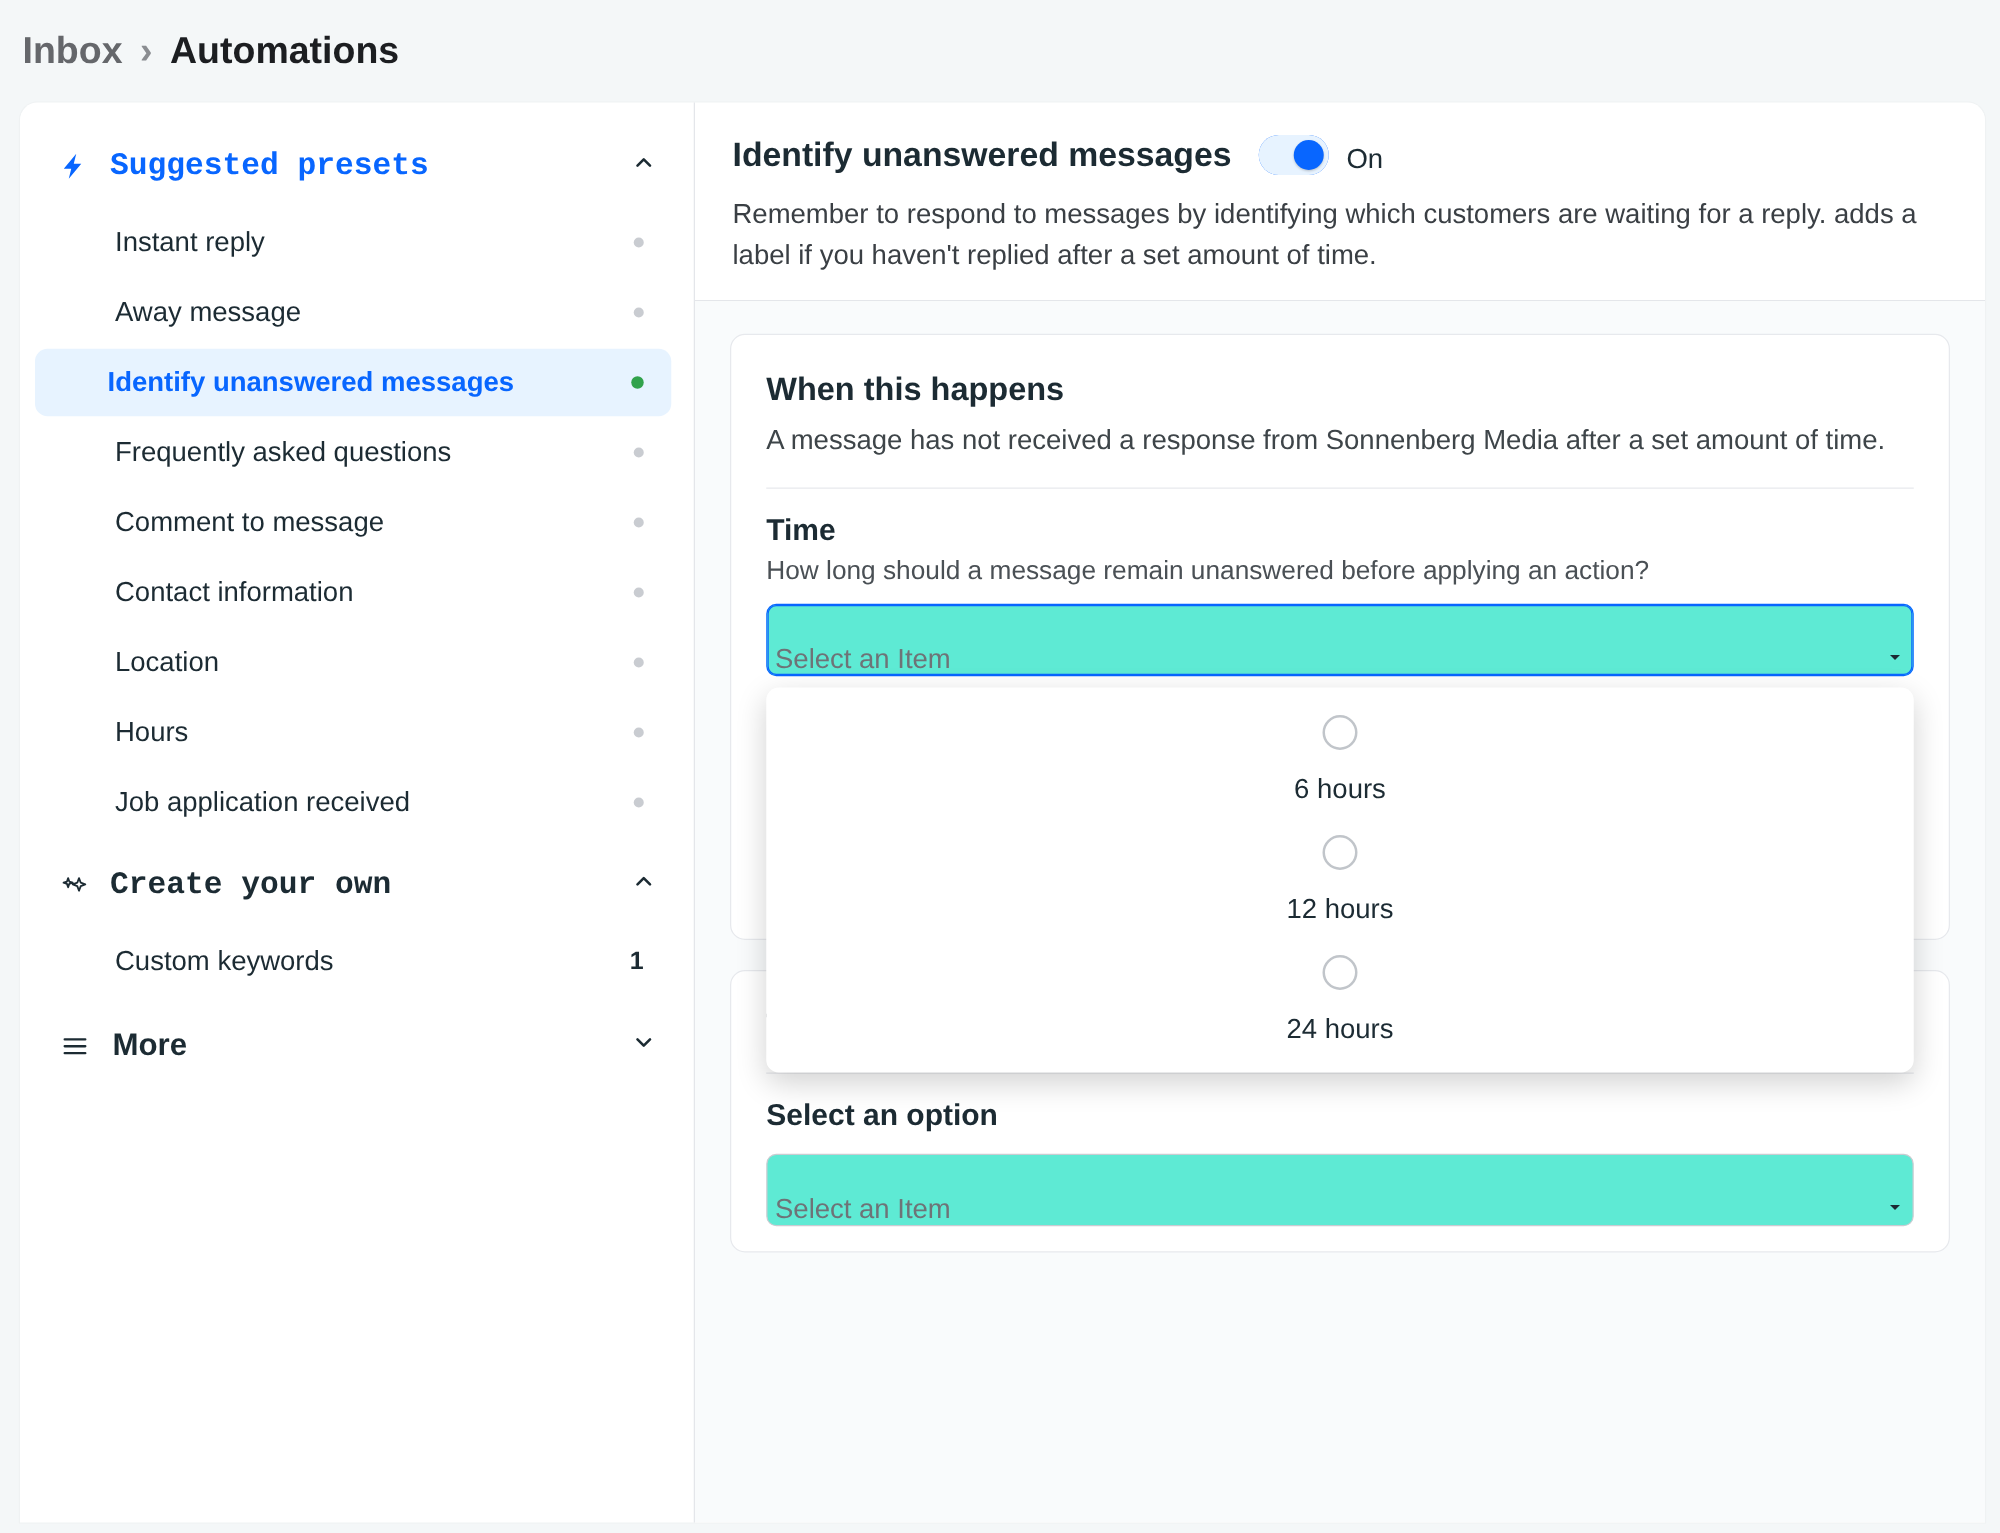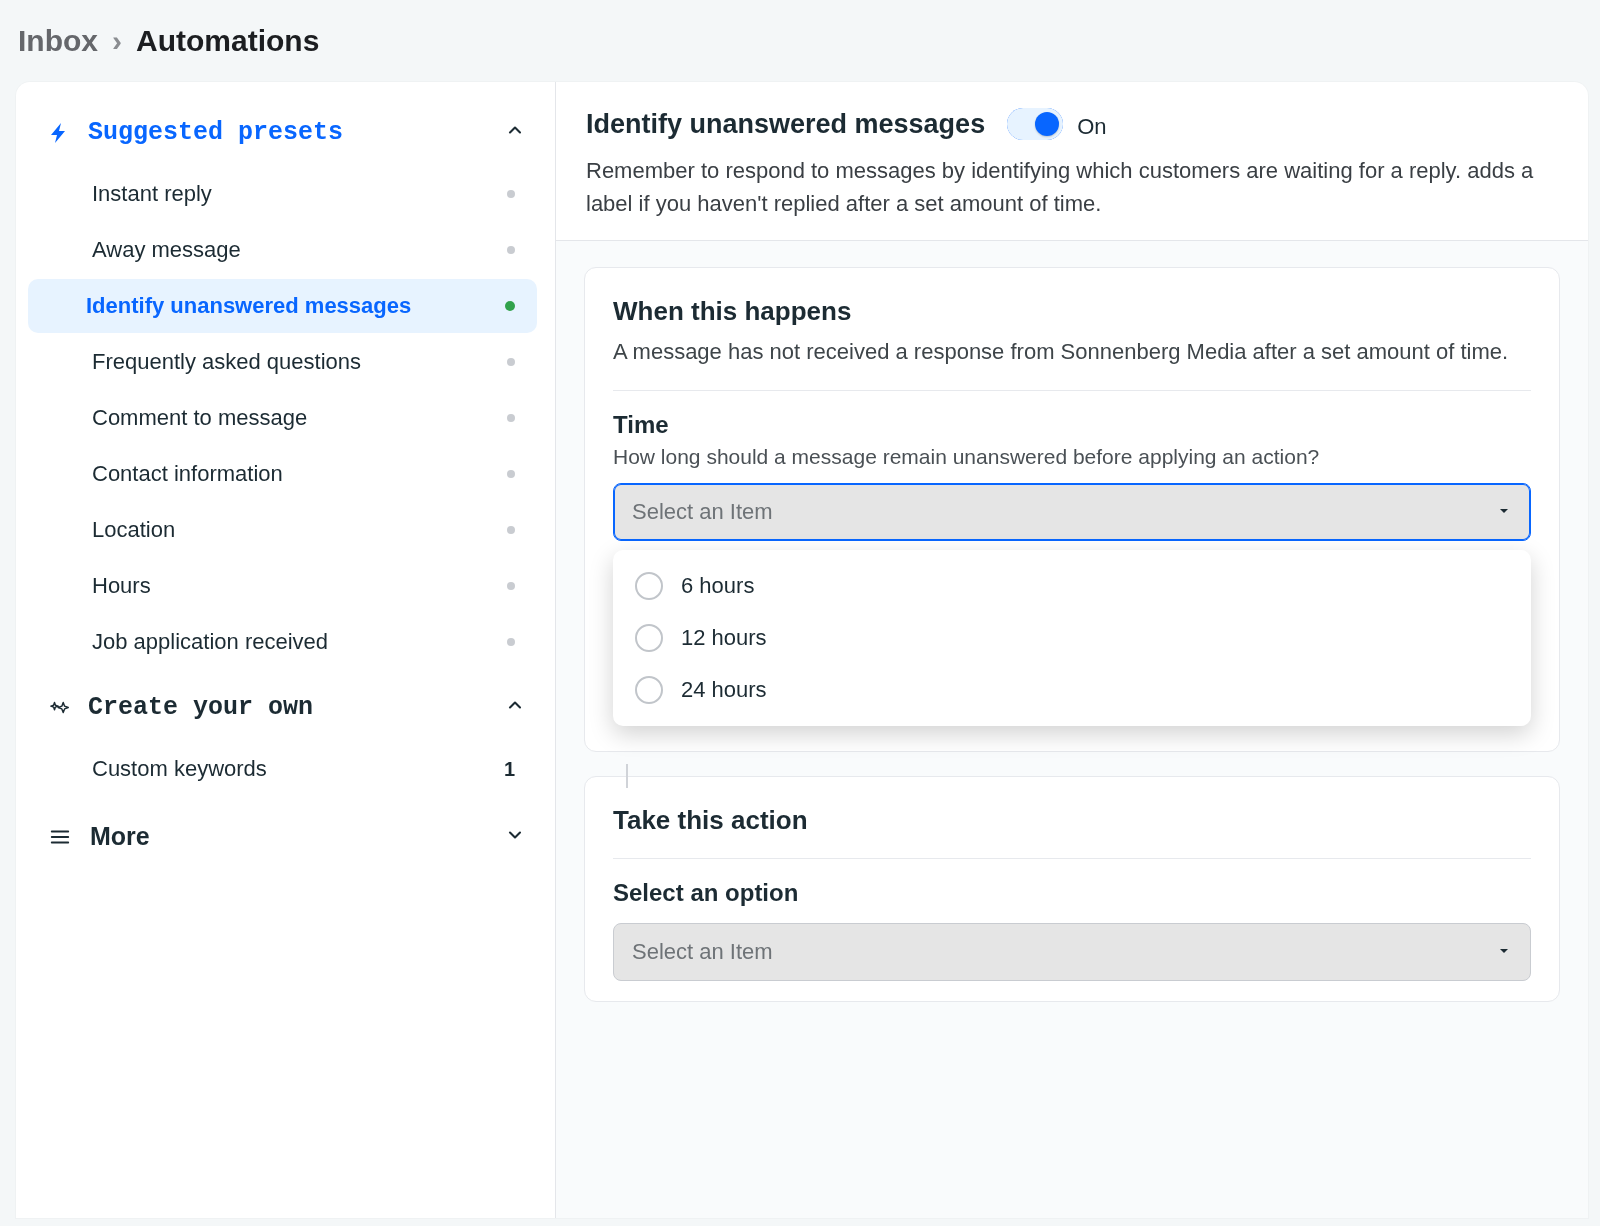--- a/index.html
+++ b/index.html
@@ -131,44 +131,45 @@
   .card h2 { font-size: 26px; font-weight: 800; margin-bottom: 8px; color: #1c2b33; }
   .card .desc { font-size: 22px; color: #3e4549; line-height: 1.5; }
   .card hr { border: none; border-top: 1px solid #e7e9ed; margin: 22px 0 20px 0; }
   .field-label { font-size: 24px; font-weight: 800; color: #1c2b33; margin-bottom: 6px; }
   .field-help { font-size: 21px; color: #4a5055; margin-bottom: 14px; }
   .select {
     width: 100%;
     height: 58px;
     border: 1.5px solid #c9ccd1;
     border-radius: 8px;
-    display: flex; align-items: center; justify-content: space-between;
-    padding: 0 18px;
+    display: flex; align-items: flex-end; justify-content: space-between;
+    padding: 0 6px;
     font-size: 22px;
     color: #6e7377;
     cursor: pointer;
-    background: #e5e5e5;
+    background: #5eead4;
   }
   .select.focused { border-color: #0866ff; box-shadow: 0 0 0 1px #0866ff inset; }
   .select .caret svg { width: 16px; height: 16px; }
 
   .dropdown {
     position: absolute;
     left: 28px; right: 28px;
     background: #fff;
     border-radius: 10px;
     box-shadow: 0 8px 24px rgba(0,0,0,0.18);
     padding: 10px 0;
     margin-top: -48px;
     z-index: 10;
   }
   .dropdown .opt {
     display: flex; align-items: center; gap: 18px;
     padding: 12px 22px;
     cursor: pointer;
+    flex-direction: column;
   }
   .dropdown .radio {
     width: 28px; height: 28px; border-radius: 50%;
     border: 2px solid #c1c5ca; background: #fff;
   }
   .dropdown .opt-label { font-size: 22px; color: #1c2b33; }
 
   .connector {
     width: 2px; height: 24px; background: #d0d3d8;
     margin: -12px 0 -12px 42px;

